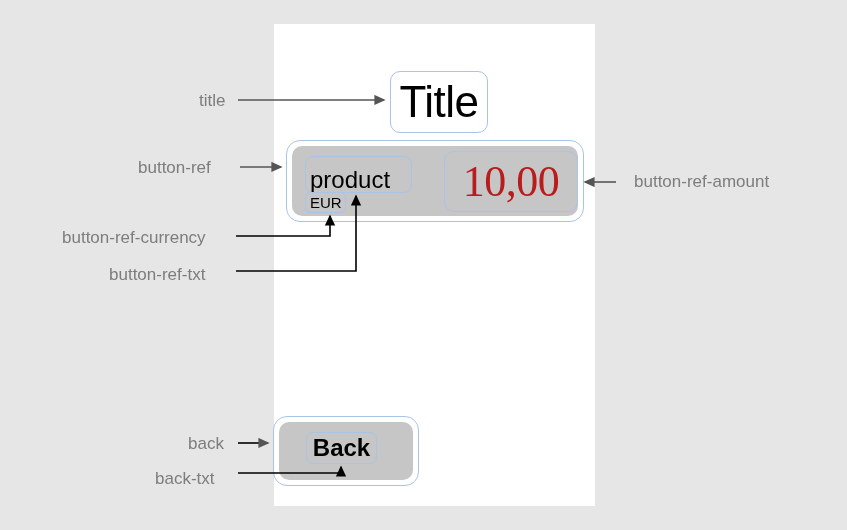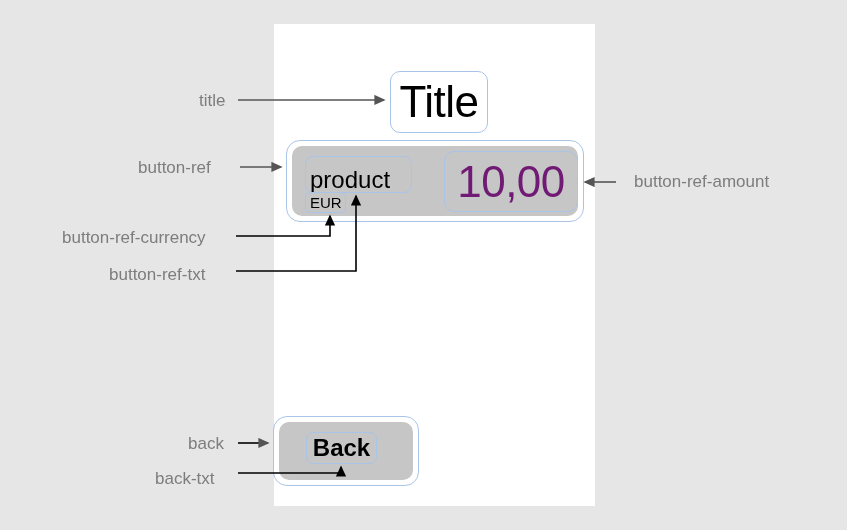--- a/index.html
+++ b/index.html
@@ -107,23 +107,24 @@
     top: 151px;
     width: 134px;
     height: 61px;
     border-radius: 10px;
     display: flex;
     align-items: center;
     justify-content: center;
   }
   #button-ref-amount .txt {
     font-size: 44px;
-    color: #701a75;
+    color: #b91c1c;
     line-height: 1;
     letter-spacing: -0.5px;
+    font-family: Liberation Serif, serif;
   }
 
   #back {
     left: 273px;
     top: 416px;
     width: 146px;
     height: 70px;
     border-radius: 14px;
   }
   #back-inner {

